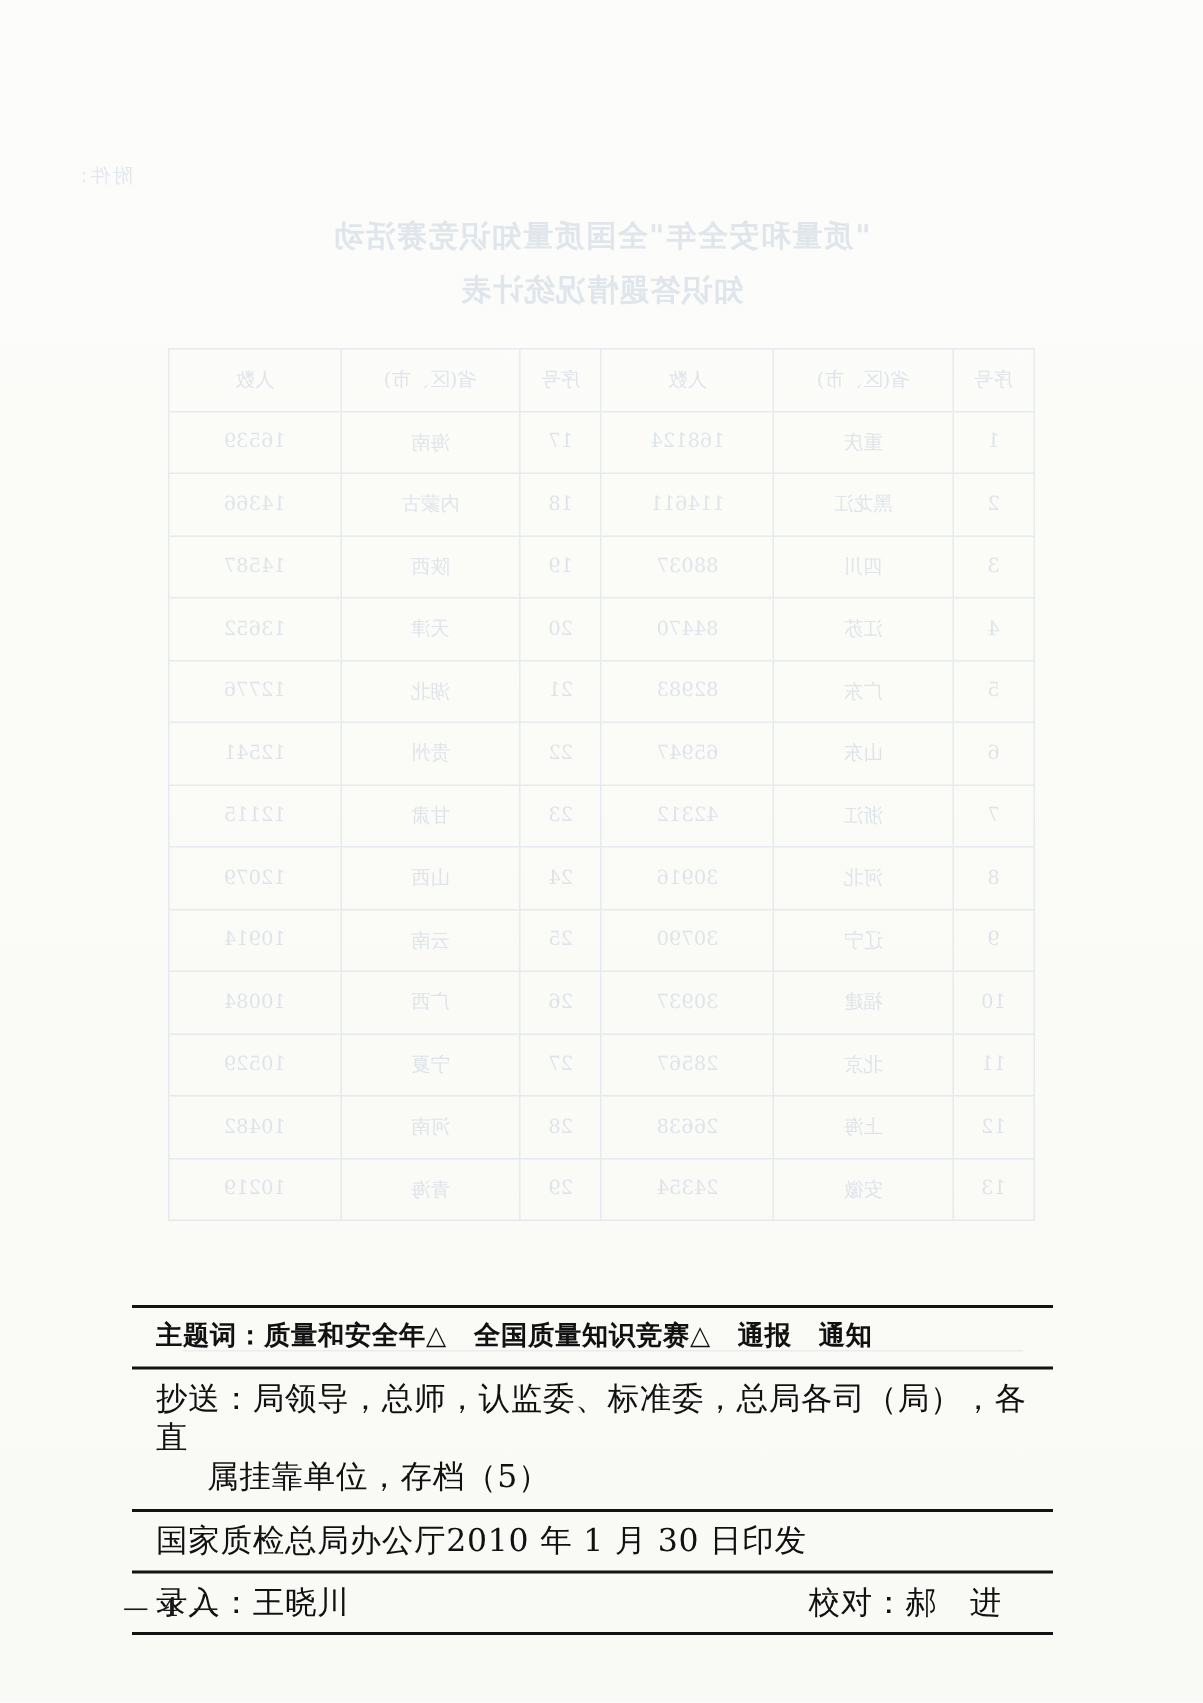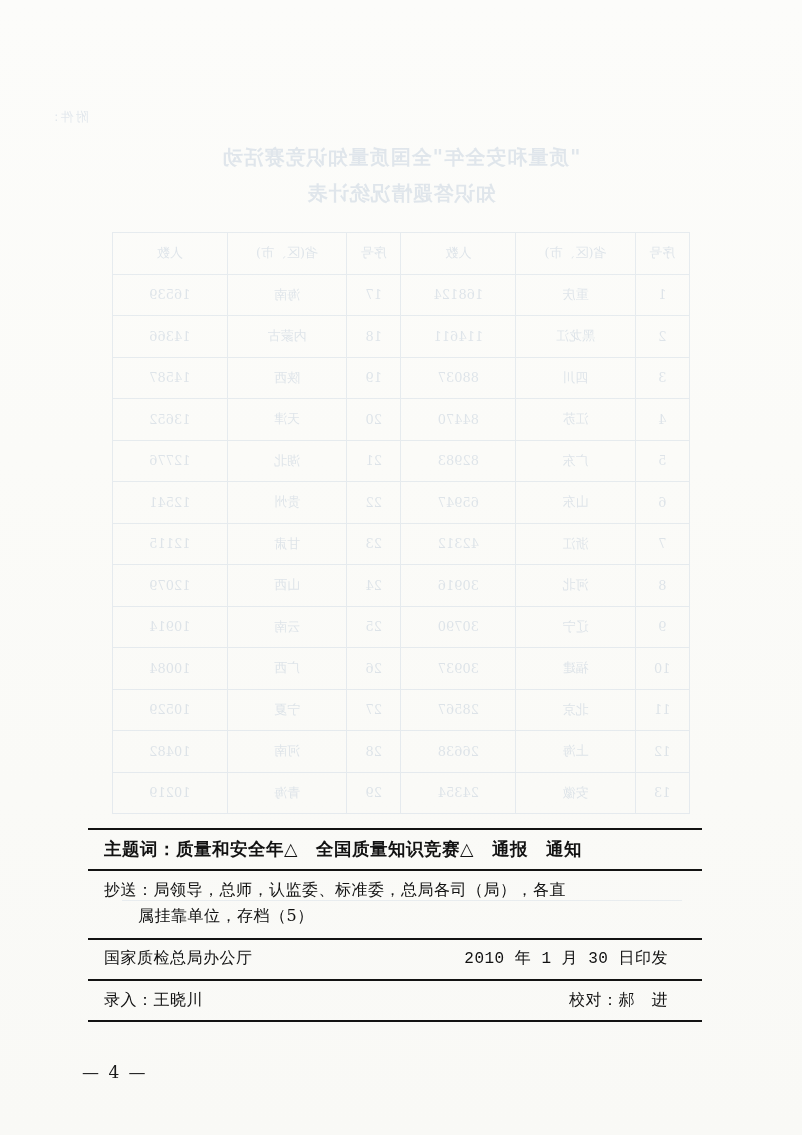--- a/index.html
+++ b/index.html
@@ -86,48 +86,47 @@
     padding: 0;
   }
   .bleed-table .c-no    { width: 54px; }
   .bleed-table .c-prov  { width: 120px; }
   .bleed-table .c-num   { width: 115px; }
 
   
   .footer-block {
     position: absolute;
     left: 88px;
-    top: 828px;
+    top: 870px;
     width: 614px;
     font-family: "DejaVu Serif", serif;
     color: #111;
   }
   .fb-row {
     border-top: 2px solid #131313;
     padding: 6px 10px 7px 16px;
-    font-size: 16px;
+    font-size: 21px;
     line-height: 26px;
     letter-spacing: 0.5px;
   }
   .fb-row.keywords {
     font-weight: bold;
     font-size: 17.5px;
   }
   .fb-row.cc {
     padding-bottom: 9px;
   }
   .fb-row.cc .cc-line2 {
     padding-left: 34px;
   }
   .fb-row.office {
     display: flex;
-    justify-content: space-between;
+    justify-content: flex-start;
     align-items: baseline;
     padding-right: 34px;
-    font-family: Liberation Mono, monospace;
   }
   .fb-row.typist {
     display: flex;
     justify-content: space-between;
     align-items: center;
     border-bottom: 2px solid #131313;
     padding-right: 34px;
   }
 
   .page-number {

